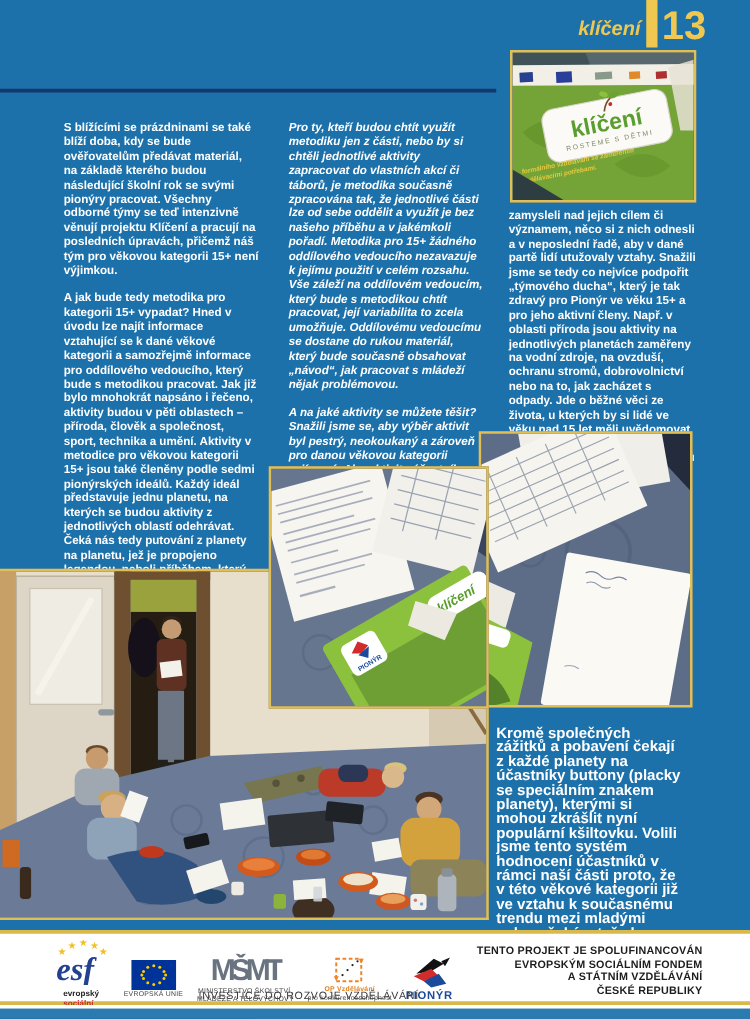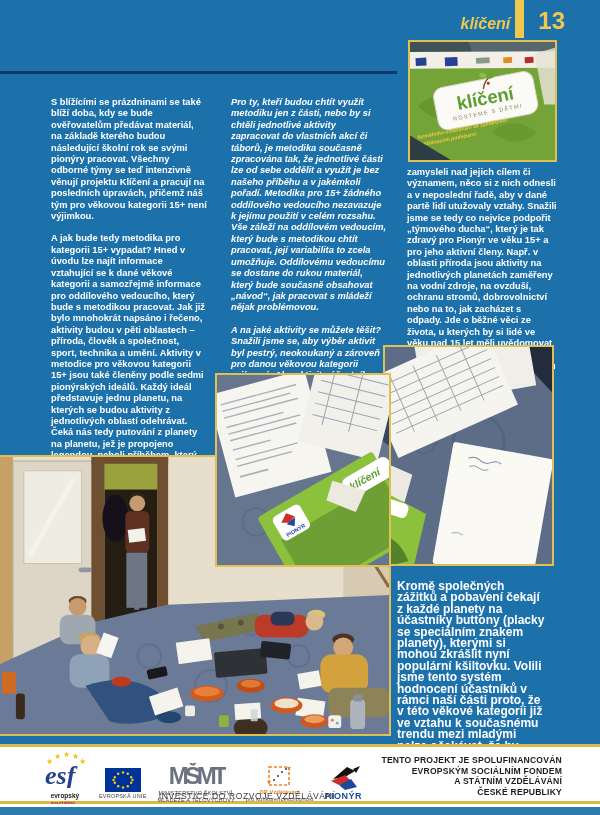--- a/index.html
+++ b/index.html
@@ -4,21 +4,21 @@
 <style>
   html,body{margin:0;padding:0;}
   body{width:600px;height:815px;position:relative;overflow:hidden;
        background:#1d71ab;font-family:"Liberation Sans",sans-serif;}
   .page{position:absolute;inset:0;}
 
   
   .hdr{position:absolute;top:0;right:35px;display:flex;align-items:flex-start;}
   .hdr-brand{color:#f0c850;font-style:italic;font-weight:700;font-size:16px;margin-top:15px;margin-right:5px;}
   .hdr-bar{width:9px;height:38px;background:#f0c850;}
-  .hdr-num{color:#f0c850;font-weight:700;font-size:24px;line-height:29px;margin-top:6px;margin-left:14px;}
+  .hdr-num{color:#f0c850;font-weight:700;font-size:32px;line-height:29px;margin-top:6px;margin-left:3px;}
 
   
   .title{position:absolute;left:36px;top:36px;color:#f3cf5e;font-size:30px;
          font-style:italic;font-weight:700;letter-spacing:.5px;}
   .title-rule{position:absolute;left:0;top:71px;width:397px;height:3px;background:#15386b;}
 
   
   .col{position:absolute;color:#ffffff;font-size:9.3px;line-height:11.4px;font-weight:700;text-align:left;}
   .col p{margin:0 0 11px 16px;}
   #col1{left:35px;top:97px;width:172px;}

